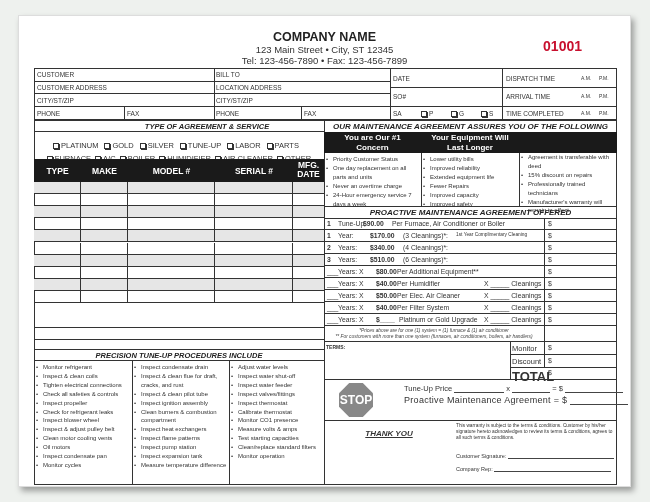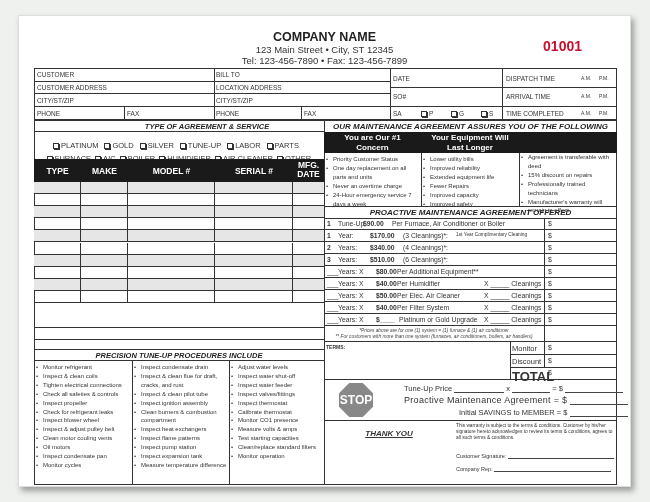--- a/index.html
+++ b/index.html
@@ -354,24 +354,20 @@
     <span class="uline" style="width:50px;"></span>
     <span>x</span>
     <span class="uline" style="width:38px;"></span>
     <span>=  $</span>
     <span class="uline" style="width:58px;"></span>
   </div>
   <div class="row" style="left:385px;top:379px;font-size:9px;letter-spacing:0.3px;">
     <span>Proactive Maintenance Agreement =  $</span>
     <span class="uline" style="width:58px;"></span>
   </div>
-  <div class="row" style="left:440px;top:392px;font-size:7.5px;">
-    <span>Initial SAVINGS to MEMBER =  $</span>
-    <span class="uline" style="width:58px;"></span>
-  </div>
   <div class="hline" style="left:305px;top:404px;width:293px;"></div>
 
   <div class="abs" style="left:320px;top:413px;width:100px;text-align:center;font-style:italic;color:#333;">
     <div style="font-weight:bold;font-size:8px;text-decoration:underline;">THANK YOU</div>
   </div>
   <div class="abs" style="left:437px;top:407px;width:160px;font-size:4.8px;line-height:6px;color:#333;">This warranty is subject to the terms &amp; conditions. Customer by his/her signature hereto acknowledges to review its terms &amp; conditions, agrees to all such terms &amp; conditions.</div>
   <div class="row" style="left:437px;top:437px;font-size:5.5px;">
     <span>Customer Signature:</span>
     <span class="uline" style="width:106px;"></span>
   </div>

